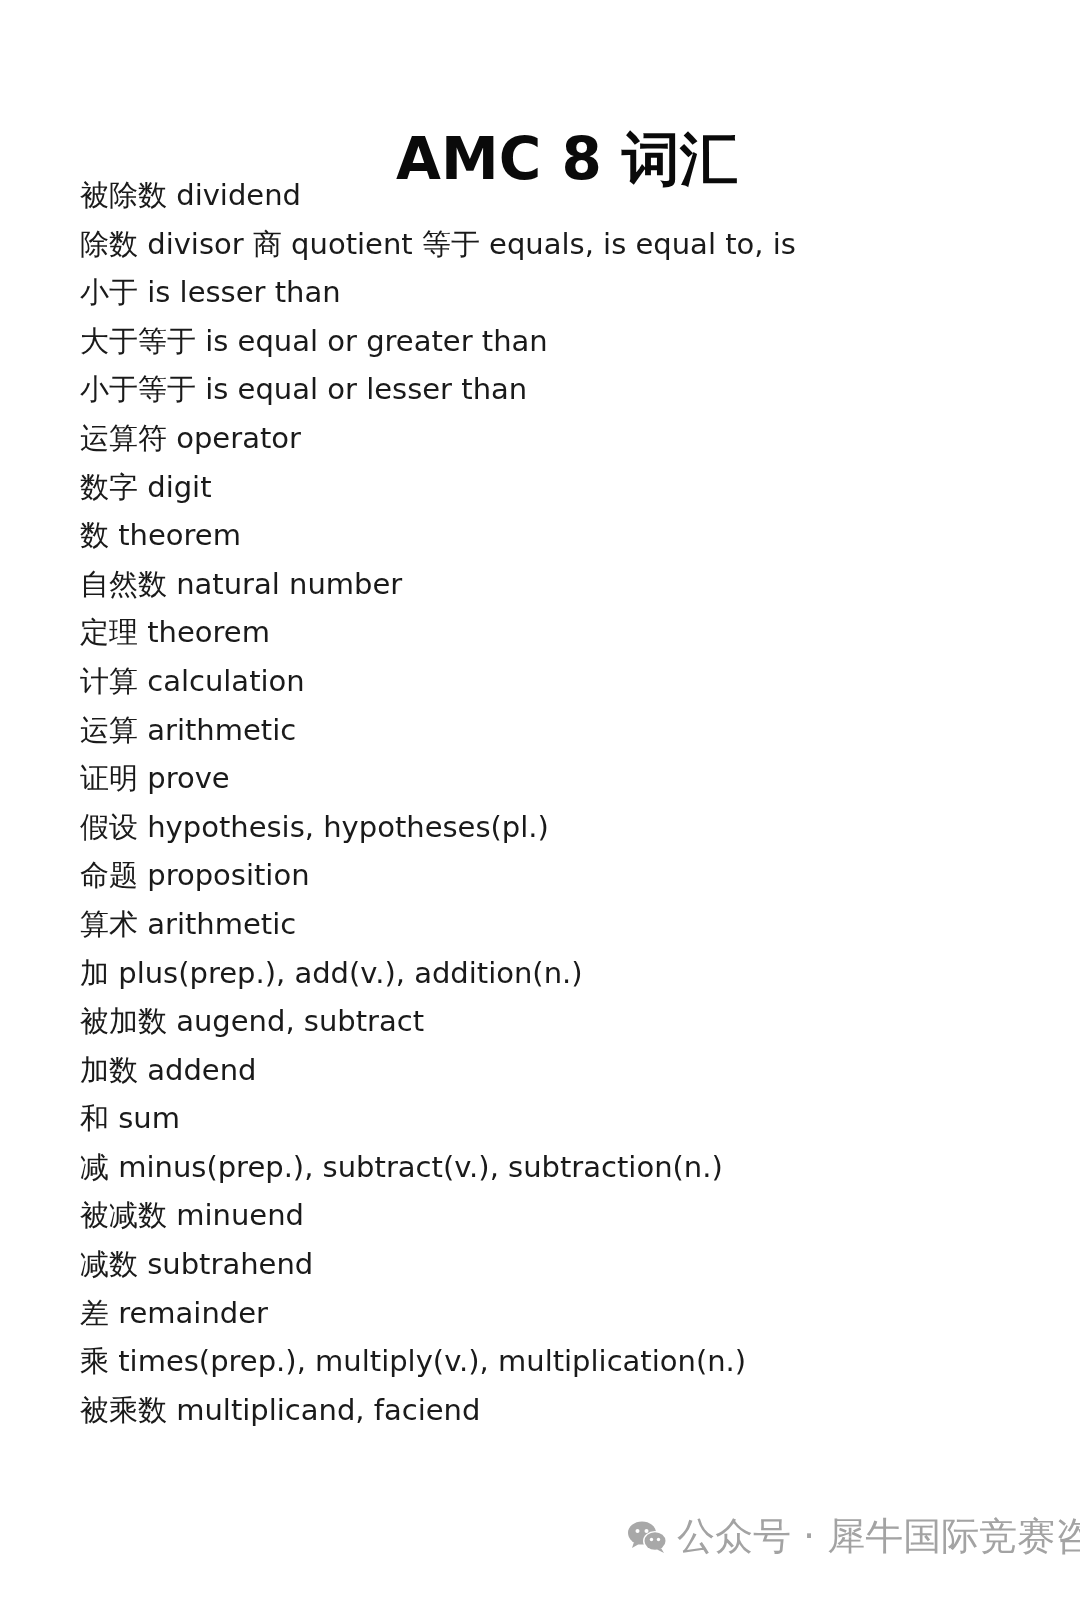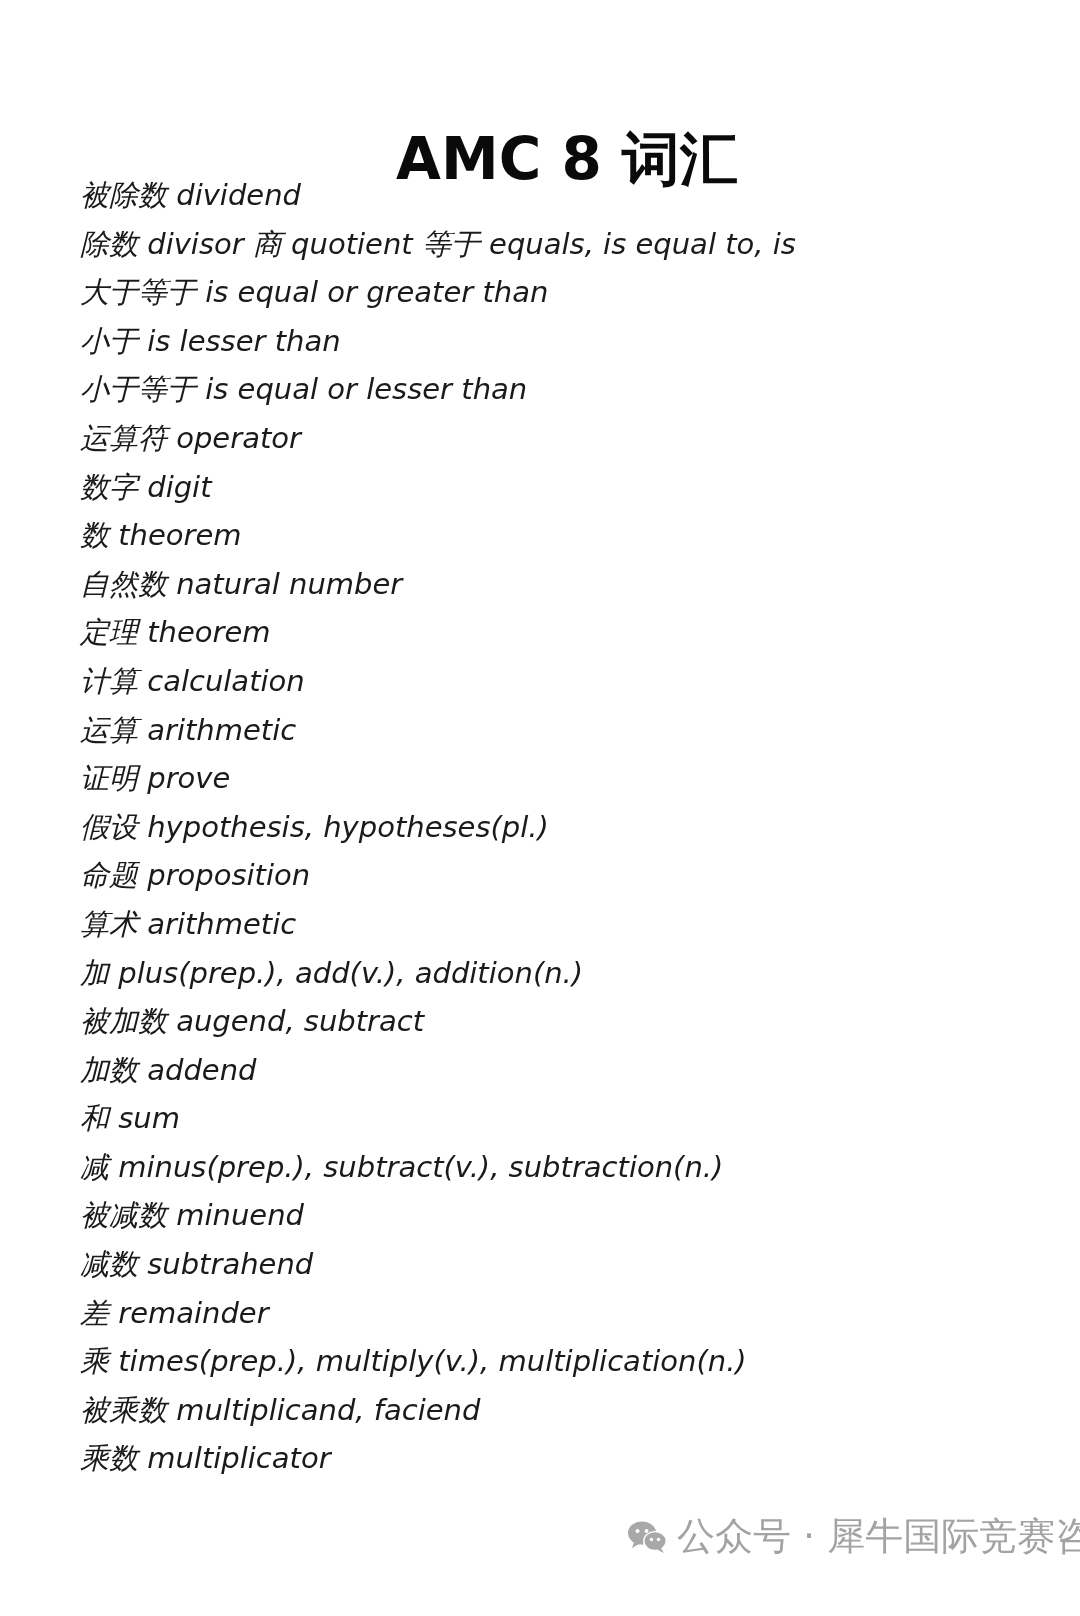--- a/index.html
+++ b/index.html
@@ -28,21 +28,20 @@
       letter-spacing: 0px;
     }
     .vocab-list {
       position: absolute;
       top: 171px;
       left: 80px;
       width: 960px;
       margin: 0;
       padding: 0;
       list-style: none;
-      font-style: italic;
     }
     .vocab-line {
       height: 48.6px;
       line-height: 48.6px;
       font-size: 29px;
       white-space: nowrap;
       color: #1a1a1a;
     }
     .watermark {
       position: absolute;
@@ -64,22 +63,22 @@
     }
   </style>
 </head>
 <body>
 
 <h1 class="title">AMC 8 词汇</h1>
 
 <ul class="vocab-list">
   <li class="vocab-line">被除数 dividend</li>
   <li class="vocab-line">除数 divisor 商 quotient 等于 equals, is equal to, is</li>
+  <li class="vocab-line">小于 is lesser than</li>
   <li class="vocab-line">大于等于 is equal or greater than</li>
-  <li class="vocab-line">小于 is lesser than</li>
   <li class="vocab-line">小于等于 is equal or lesser than</li>
   <li class="vocab-line">运算符 operator</li>
   <li class="vocab-line">数字 digit</li>
   <li class="vocab-line">数 theorem</li>
   <li class="vocab-line">自然数 natural number</li>
   <li class="vocab-line">定理 theorem</li>
   <li class="vocab-line">计算 calculation</li>
   <li class="vocab-line">运算 arithmetic</li>
   <li class="vocab-line">证明 prove</li>
   <li class="vocab-line">假设 hypothesis, hypotheses(pl.)</li>
@@ -88,21 +87,20 @@
   <li class="vocab-line">加 plus(prep.), add(v.), addition(n.)</li>
   <li class="vocab-line">被加数 augend, subtract</li>
   <li class="vocab-line">加数 addend</li>
   <li class="vocab-line">和 sum</li>
   <li class="vocab-line">减 minus(prep.), subtract(v.), subtraction(n.)</li>
   <li class="vocab-line">被减数 minuend</li>
   <li class="vocab-line">减数 subtrahend</li>
   <li class="vocab-line">差 remainder</li>
   <li class="vocab-line">乘 times(prep.), multiply(v.), multiplication(n.)</li>
   <li class="vocab-line">被乘数 multiplicand, faciend</li>
-  <li class="vocab-line">乘数 multiplicator</li>
 </ul>
 
 <div class="watermark">
   <span class="wm-icon">
     <svg width="42" height="34" viewBox="0 0 42 34" xmlns="http://www.w3.org/2000/svg">
       <ellipse cx="15" cy="13" rx="14" ry="11.5" fill="#a8a8a8"></ellipse>
       <path d="M7 22 L5 28 L12 24 Z" fill="#a8a8a8"></path>
       <circle cx="10.5" cy="11" r="2" fill="#ffffff"></circle>
       <circle cx="19.5" cy="11" r="2" fill="#ffffff"></circle>
       <ellipse cx="28" cy="21" rx="12" ry="10" fill="#ffffff"></ellipse>

